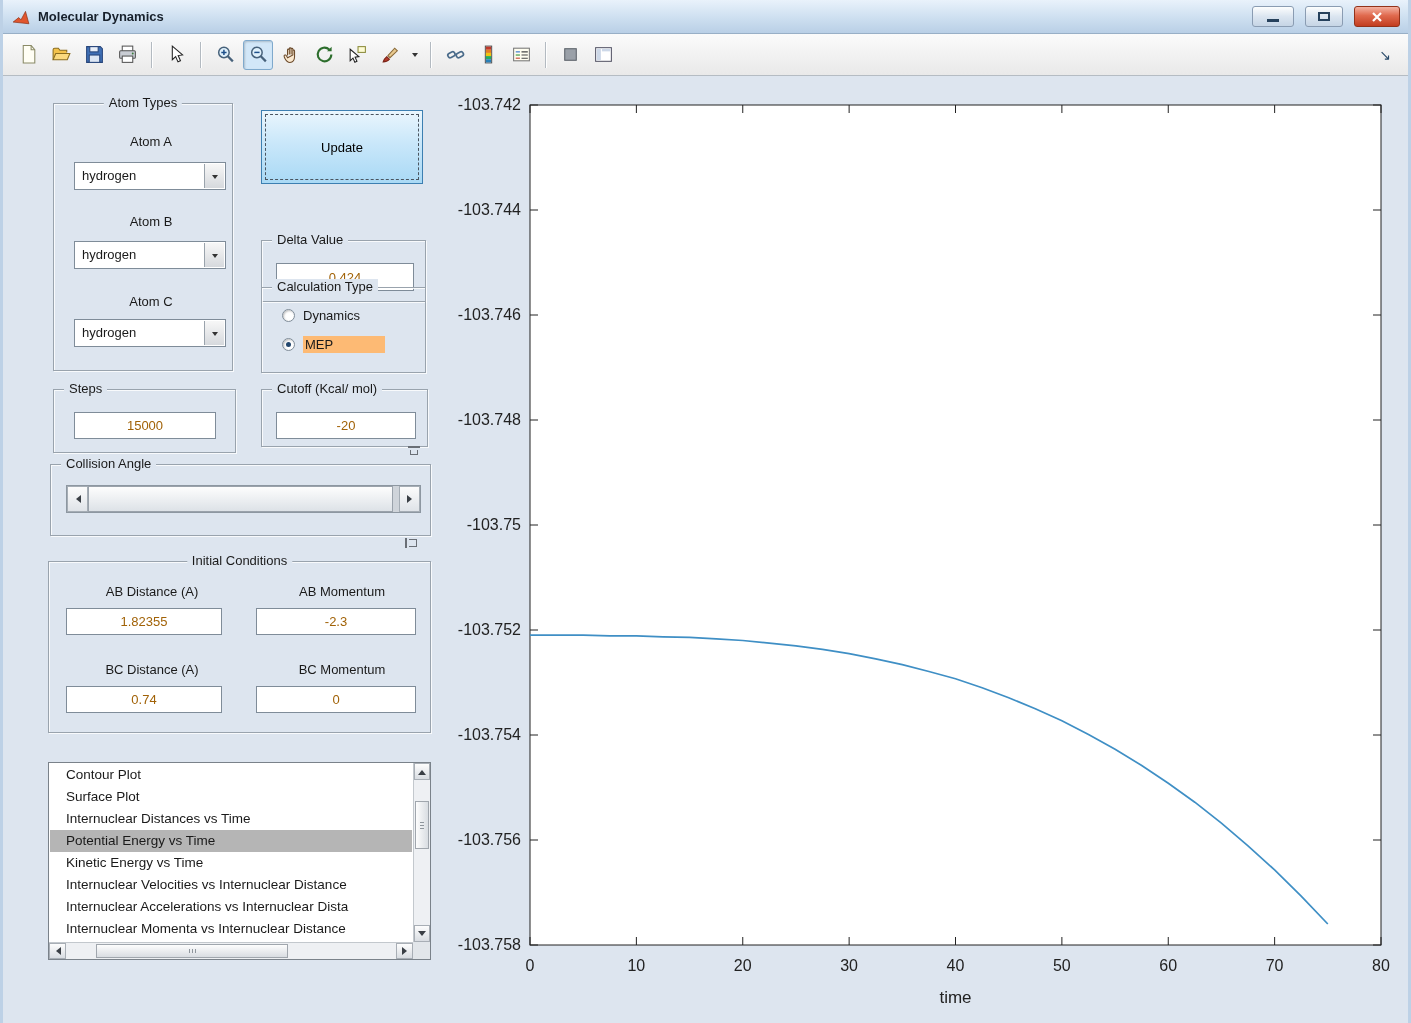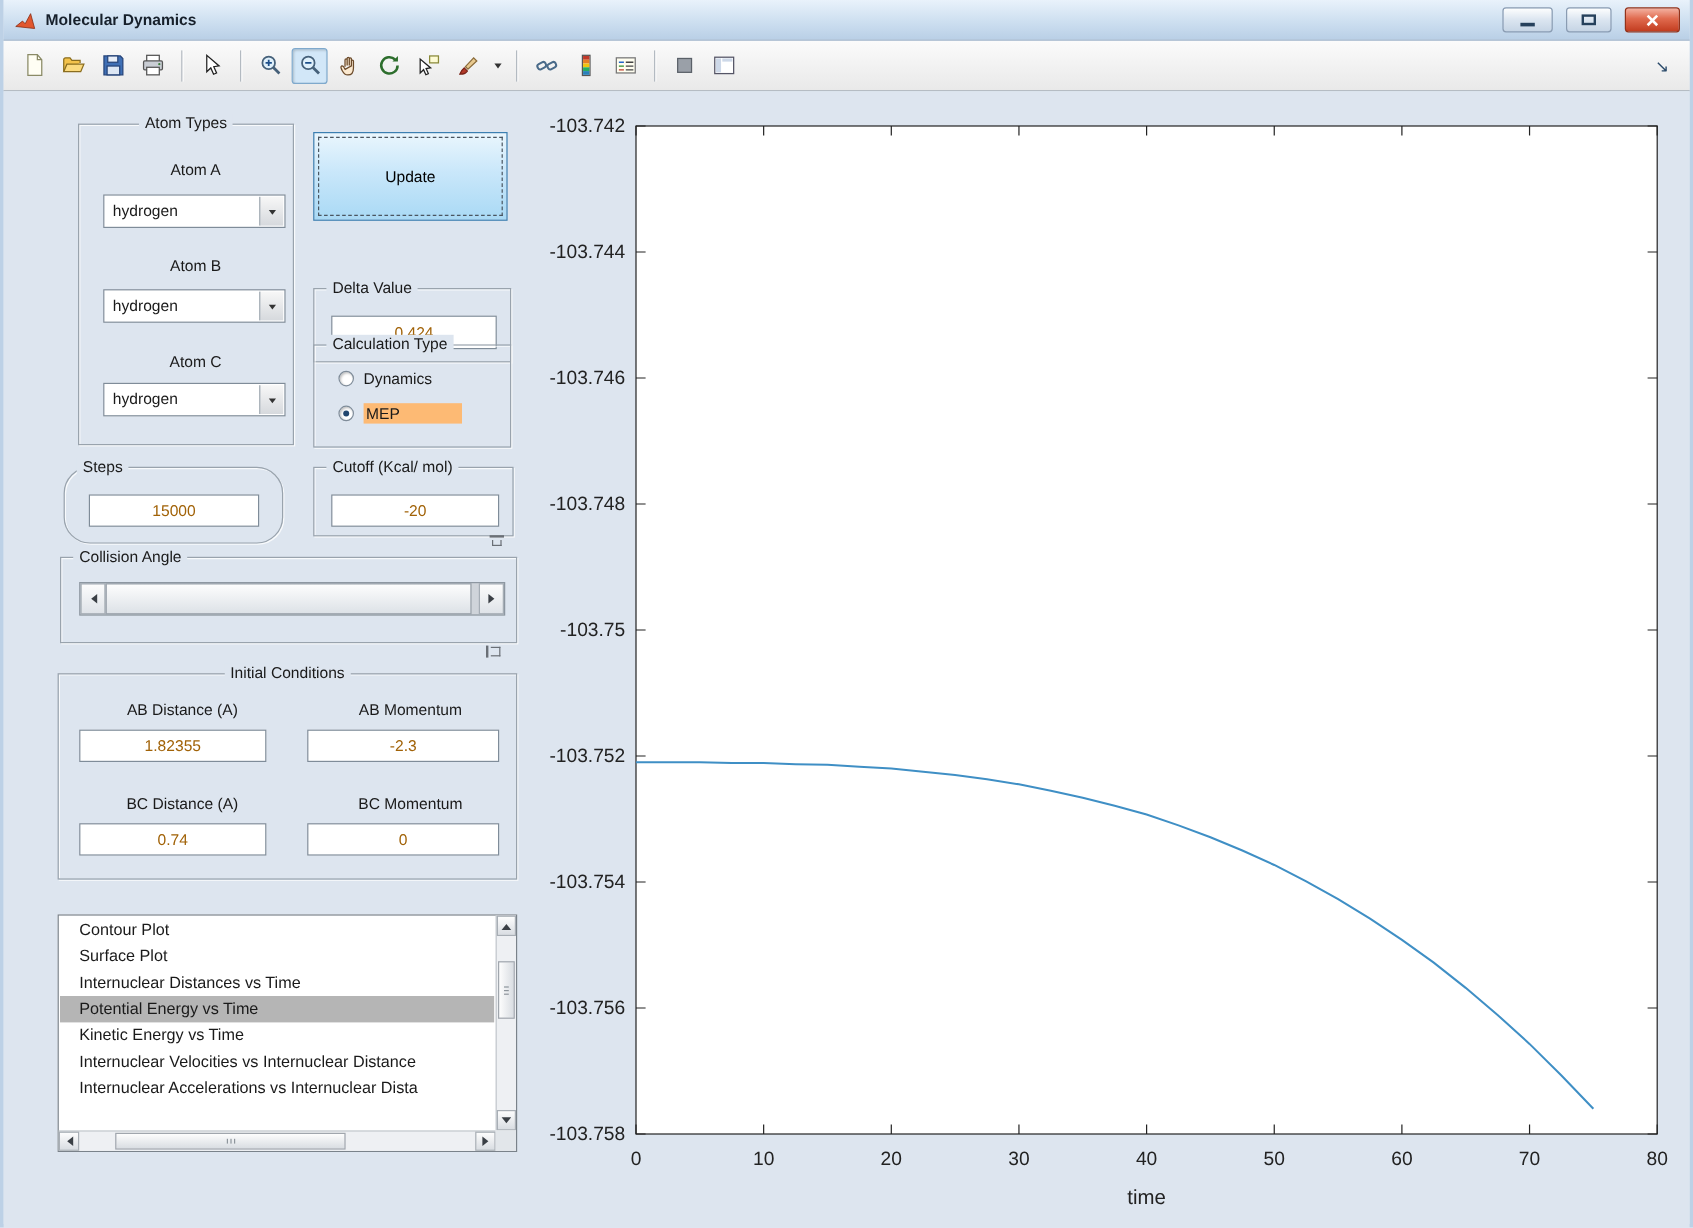--- a/index.html
+++ b/index.html
@@ -231,21 +231,21 @@
           <rect x="8.5" y="4.5" width="8" height="2.5" fill="#cdd8e8"></rect>
         </svg>
       </button>
     <span class="dock-btn">
         <span>↘</span>
       </span>
   </div>
 
   <div class="content">
 
-    <div class="groupbox" style="left:50px;top:27px;width:180px;height:268px;margin-left:12px;">
+    <div class="groupbox" style="left:50px;top:27px;width:180px;height:268px;">
       <span class="gtitle center">Atom Types</span>
       <div class="sublabel" style="left:0;right:0;top:30px;">Atom A</div>
       <div class="combo" style="left:20px;top:58px;width:152px;">
         <span class="val">hydrogen</span>
         <span class="dd">
             <span class="tri-down"></span>
           </span>
       </div>
       <div class="sublabel" style="left:0;right:0;top:110px;">Atom B</div>
       <div class="combo" style="left:20px;top:137px;width:152px;">
@@ -275,21 +275,21 @@
       <div class="radio-row" style="left:20px;top:20px;">
         <span class="radio-circle"></span>
         <span class="radio-label">Dynamics</span>
       </div>
       <div class="radio-row" style="left:20px;top:48px;">
         <span class="radio-circle checked"></span>
         <span class="radio-label hl">MEP</span>
       </div>
     </div>
 
-    <div class="groupbox" style="left:50px;top:313px;width:183px;height:64px;border-radius:22px;">
+    <div class="groupbox" style="left:50px;top:313px;width:183px;height:64px;">
       <span class="gtitle">Steps</span>
       <input class="edit" style="left: 20px; top: 22px; width: 142px; height: 27px;" value="15000">
     </div>
 
     <div class="groupbox" style="left:258px;top:313px;width:167px;height:58px;">
       <span class="gtitle">Cutoff (Kcal/ mol)</span>
       <input class="edit" style="left: 14px; top: 22px; width: 140px; height: 27px;" value="-20">
     </div>
 
     <div class="mini-glyph g1"></div>
@@ -323,20 +323,21 @@
 
     <div class="listbox">
       <div class="list-items">
         <div class="list-item">Contour Plot</div>
         <div class="list-item">Surface Plot</div>
         <div class="list-item">Internuclear Distances vs Time</div>
         <div class="list-item selected">Potential Energy vs Time</div>
         <div class="list-item">Kinetic Energy vs Time</div>
         <div class="list-item">Internuclear Velocities vs Internuclear Distance</div>
         <div class="list-item">Internuclear Accelerations vs Internuclear Dista</div>
+        <div class="list-item">Internuclear Momenta vs Internuclear Distance</div>
       </div>
       <div class="vscroll">
         <span class="sb-btn up">
             <span class="tri-up"></span>
           </span>
         <span class="v-thumb" style="top:38px;"></span>
         <span class="sb-btn dn">
             <span class="tri-dn"></span>
           </span>
       </div>

